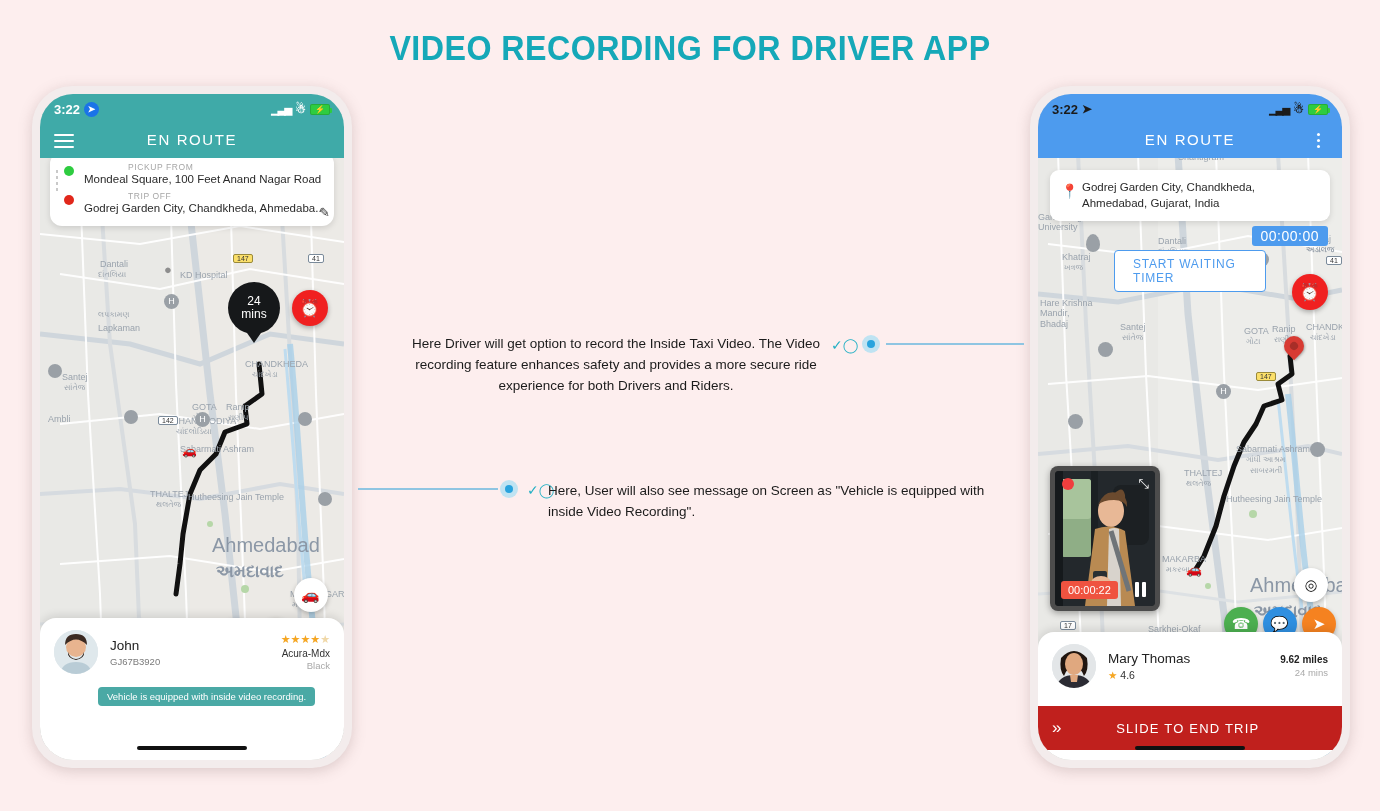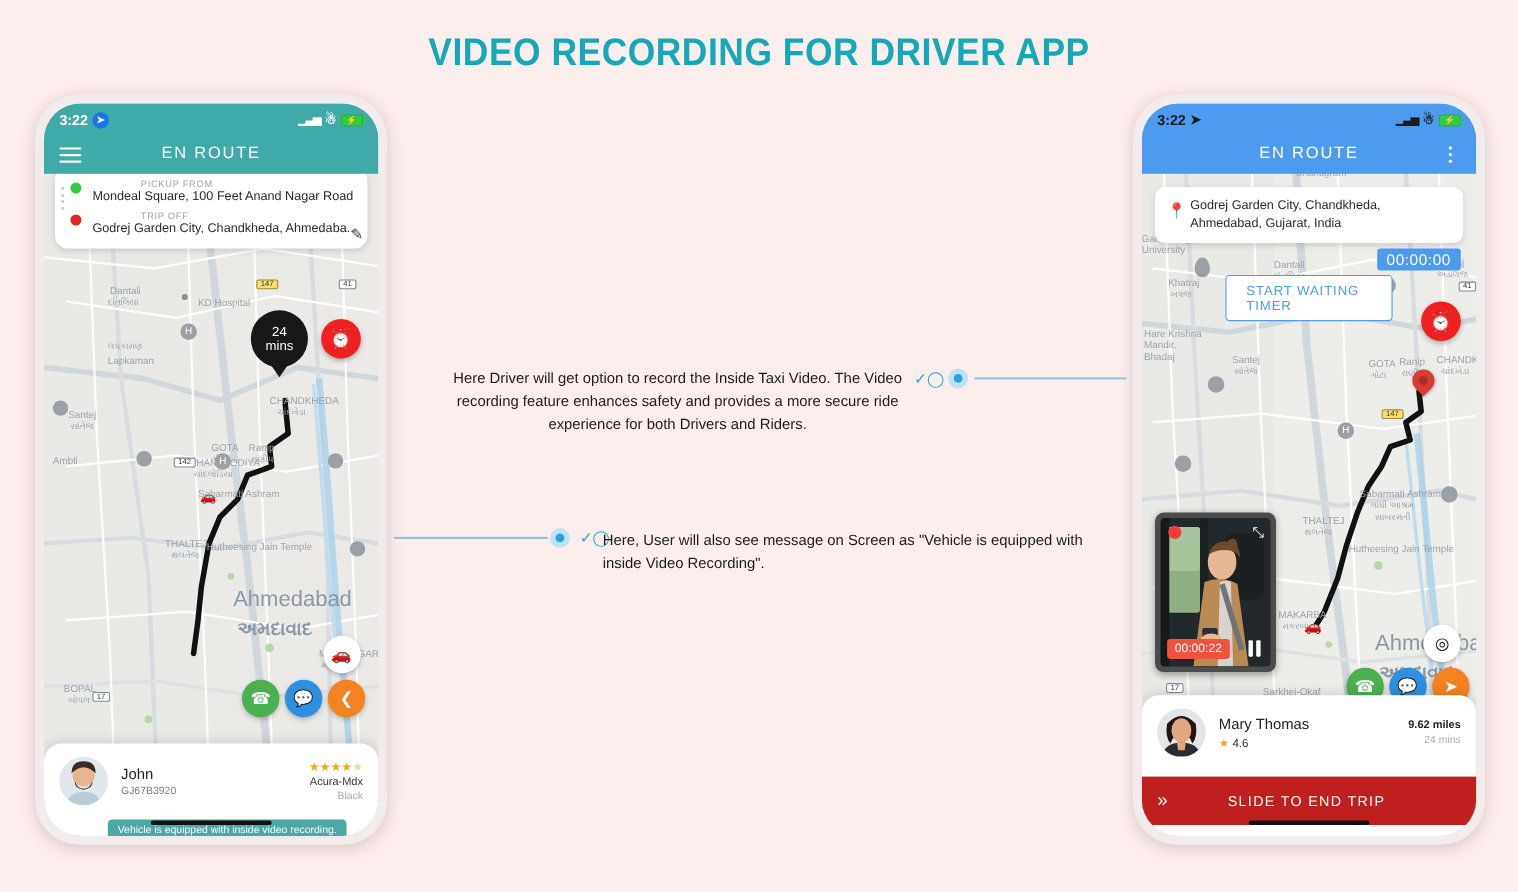--- a/index.html
+++ b/index.html
@@ -393,21 +393,21 @@
       <div class="fab green" style="left:180px;top:524px;">
           <span>☎</span>
         </div>
       <div class="fab blue" style="left:219px;top:524px;">
           <span>💬</span>
         </div>
       <div class="fab orange" style="left:258px;top:524px;">
           <span>❮</span>
         </div>
 
-      <div class="sheet" style="height:84px;">
+      <div class="sheet" style="height:142px;">
         <div class="driver-row">
           <div class="avatar">
             <svg width="44" height="44" viewBox="0 0 44 44">
               <rect width="44" height="44" fill="#dfe8ec"></rect>
               <circle cx="22" cy="17" r="10" fill="#e8b48f"></circle>
               <path d="M11 15 q11 -11 22 0 q0 -11 -11 -11 q-11 0 -11 11z" fill="#3b2a22"></path>
               <path d="M14 22 q2 7 8 7 q6 0 8 -7 q1 6 -8 8 q-9 -2 -8 -8z" fill="#2f231c"></path>
               <path d="M6 44 q2 -12 16 -12 q14 0 16 12z" fill="#b9ccd6"></path>
             </svg>
           </div>
@@ -484,21 +484,21 @@
         <div class="map-label guj" style="left:128px;top:471px;">મકરબા</div>
         <div class="map-label" style="left:188px;top:400px;">Hutheesing Jain Temple</div>
         <div class="map-label" style="left:198px;top:350px;">Sabarmati Ashram</div>
         <div class="map-label guj" style="left:208px;top:361px;">ગાંધી આશ્રમ</div>
         <div class="map-label guj" style="left:212px;top:372px;">સાબરમતી</div>
         <div class="map-label big" style="left:212px;top:480px;">Ahmedabad</div>
         <div class="map-label guj-big" style="left:216px;top:508px;">અમદાવાદ</div>
         <div class="map-label" style="left:110px;top:530px;">Sarkhej-Okaf</div>
         <div class="map-label" style="left:0px;top:118px;width:48px;white-space:normal;line-height:1.15;">Gandhinagar University</div>
         <div class="map-label" style="left:268px;top:140px;">Adalaj</div>
-        <div class="map-label guj" style="left:268px;top:151px;">અડાલજ</div>
+        <div class="map-label guj" style="left:268px;top:151px;font-weight:bold;">અડાલજ</div>
 
         <div style="position:absolute;left:218px;top:278px;background:#fbdf6a;border:1px solid #9a8a3a;border-radius:2px;font-size:7px;padding:0 3px;color:#333;">147</div>
         <div style="position:absolute;left:288px;top:162px;background:#fff;border:1px solid #7a8a9a;border-radius:2px;font-size:7px;padding:0 3px;color:#333;">41</div>
         <div style="position:absolute;left:22px;top:527px;background:#fff;border:1px solid #7a8a9a;border-radius:2px;font-size:7px;padding:0 3px;color:#333;">17</div>
 
         <div style="position:absolute;left:48px;top:140px;width:14px;height:18px;border-radius:50% 50% 50% 50%/60% 60% 40% 40%;background:#9aa0a6;"></div>
         <div style="position:absolute;left:216px;top:158px;width:15px;height:15px;border-radius:50%;background:#9aa0a6;color:#fff;font-size:9px;text-align:center;line-height:15px;">H</div>
         <div style="position:absolute;left:60px;top:248px;width:15px;height:15px;border-radius:50%;background:#9aa0a6;"></div>
         <div style="position:absolute;left:30px;top:320px;width:15px;height:15px;border-radius:50%;background:#9aa0a6;"></div>
         <div style="position:absolute;left:178px;top:290px;width:15px;height:15px;border-radius:50%;background:#9aa0a6;color:#fff;font-size:9px;text-align:center;line-height:15px;">H</div>

